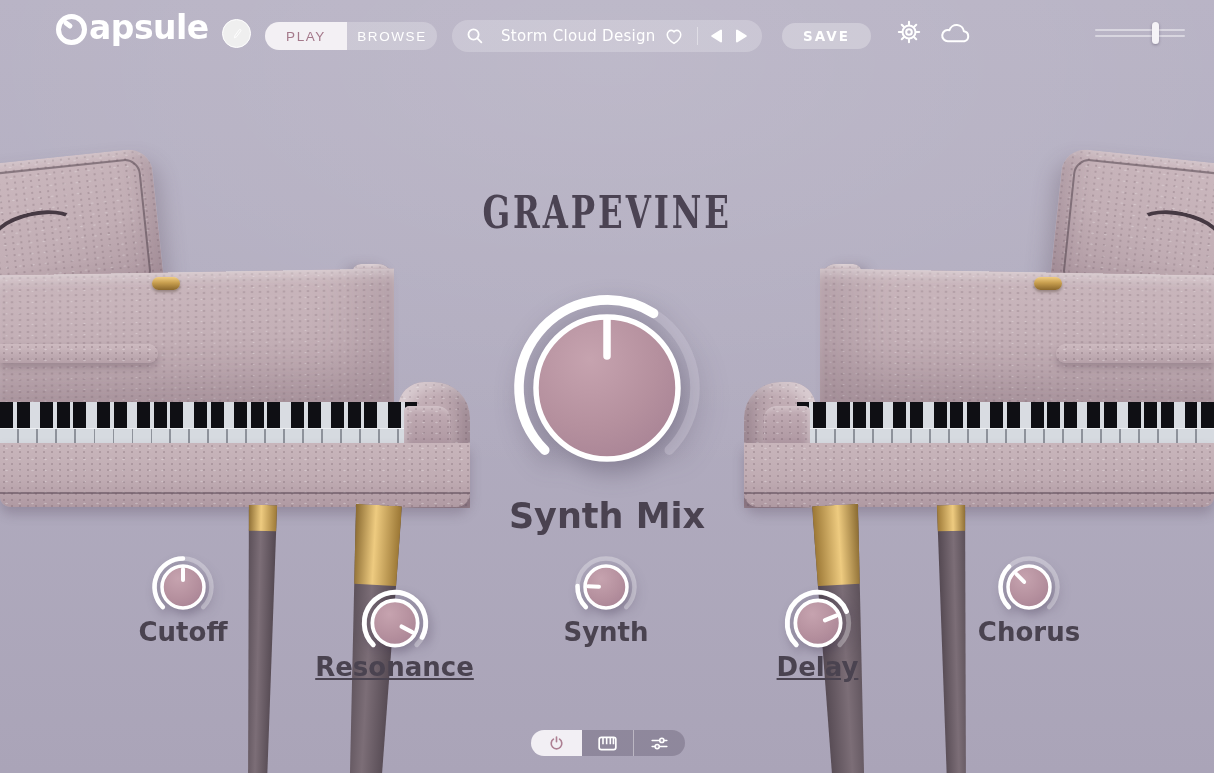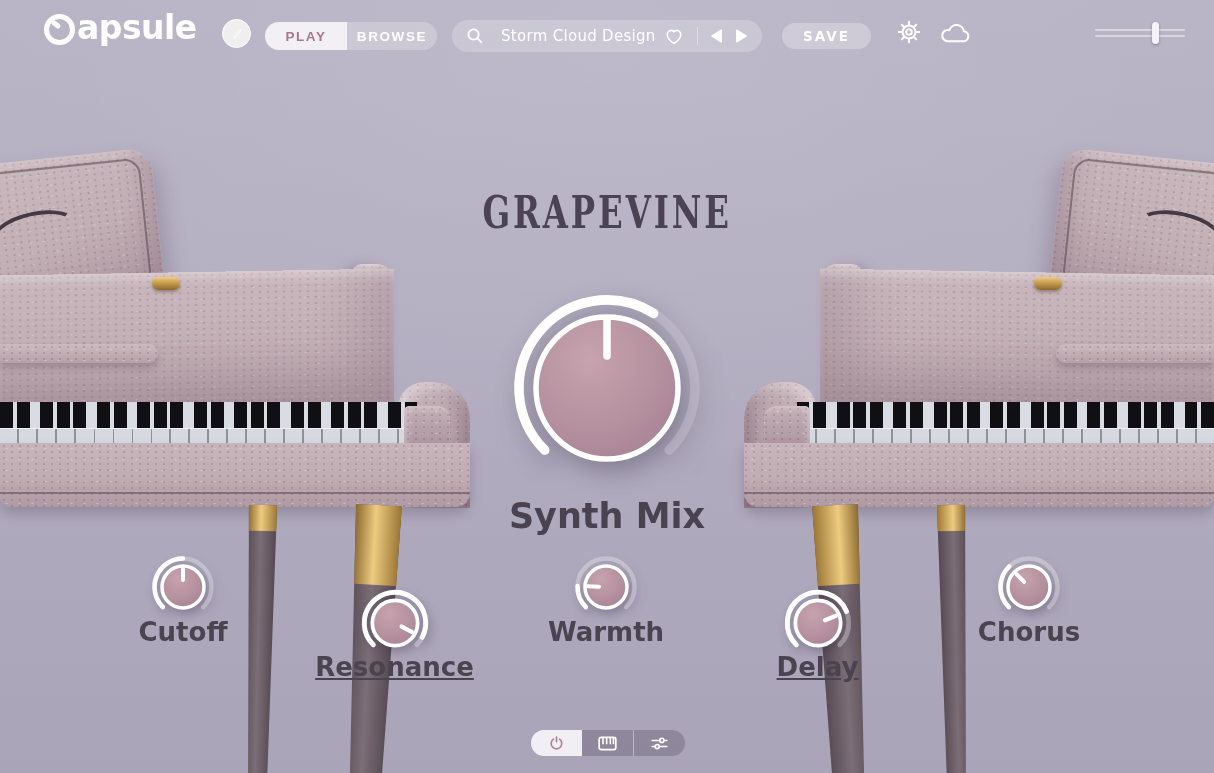--- a/index.html
+++ b/index.html
@@ -63,30 +63,30 @@
       background:linear-gradient(90deg,#554a53 0%,#7c6e77 45%,#4e434c 100%);}
   .leg .cap{position:absolute;left:0;top:0;width:100%;
       background:linear-gradient(90deg,#7f6029 0%,#eecb80 45%,#936f2e 100%);}
   .leg-a{left:247px;width:32px;transform:rotate(1.4deg);clip-path:polygon(6% 0,94% 0,84% 100%,24% 100%);}
   .leg-a .cap{height:26px;}
   .leg-b{left:354px;width:50px;transform:rotate(3.2deg);clip-path:polygon(4% 0,96% 0,86% 100%,22% 100%);}
   .leg-b .cap{height:80px;}
 
   
   .topbar{position:absolute;left:0;top:0;width:100%;height:56px;z-index:30;}
-  .logo{position:absolute;left:44px;top:11px;display:flex;align-items:flex-start;color:#fff;}
+  .logo{position:absolute;left:56px;top:11px;display:flex;align-items:flex-start;color:#fff;}
   .logo-c{width:31px;height:31px;border:5.5px solid #fff;border-radius:50%;position:relative;margin-top:3px;}
   .logo-c::after{content:'';position:absolute;width:10px;height:5px;background:#fff;border-radius:3px;
       left:2px;top:3px;transform:rotate(38deg);}
   .logo-text{font-size:33px;font-weight:700;letter-spacing:-.5px;line-height:1;margin-left:2px;}
   .edit-btn{position:absolute;left:222px;top:19px;width:29px;height:29px;border:1.7px solid #fff;border-radius:50%;
       display:flex;align-items:center;justify-content:center;cursor:pointer;}
   .mode-toggle{position:absolute;left:265px;top:22px;height:28px;display:flex;border-radius:14px;overflow:hidden;}
   .mode-btn{height:100%;display:flex;align-items:center;justify-content:center;
-      font-size:13.5px;font-weight:700;letter-spacing:1.6px;cursor:pointer;border:none;background:none;}
+      font-size:13.5px;font-weight:400;letter-spacing:1.6px;cursor:pointer;border:none;background:none;}
   .mode-btn.active{width:82px;background:#f3f0f4;color:#a5798b;}
   .mode-btn.inactive{width:90px;background:rgba(255,255,255,.24);color:#fff;}
   .preset-bar{position:absolute;left:452px;top:20px;width:310px;height:32px;border-radius:16px;
       background:rgba(255,255,255,.22);display:flex;align-items:center;color:#fff;}
   .preset-name{font-size:15px;letter-spacing:.3px;margin-left:16px;flex:1;cursor:default;}
   .pb-div{width:1px;height:18px;background:rgba(255,255,255,.4);margin:0 6px;}
   .pb-btn{background:none;border:none;padding:0 6px;display:flex;align-items:center;cursor:pointer;}
   .save-btn{position:absolute;left:782px;top:23px;width:89px;height:26px;border-radius:13px;border:none;
       background:rgba(255,255,255,.28);color:#fff;font-size:13.5px;font-weight:700;letter-spacing:2px;cursor:pointer;
       font-family:inherit;}
@@ -280,21 +280,21 @@
   </svg></div>
         <div class="knob-label">Resonance</div>
       </div>
       <div class="knob-item">
         <div class="dial"><svg viewBox="0 0 76 76" width="76" height="76">
     <path d="M 17.85 58.15 A 28.5 28.5 0 1 1 58.15 58.15" fill="none" stroke="rgba(255,255,255,.30)" stroke-width="4.5" stroke-linecap="round"></path>
     <path d="M 17.85 58.15 A 28.5 28.5 0 0 1 9.52 37.01" fill="none" stroke="#ffffff" stroke-width="4.5" stroke-linecap="round"></path>
     <circle cx="38" cy="38" r="21" fill="url(#knobGrad)" stroke="#ffffff" stroke-width="3.5"></circle>
     <line x1="20.01" y1="37.37" x2="31.00" y2="37.76" stroke="#ffffff" stroke-width="4" stroke-linecap="round"></line>
   </svg></div>
-        <div class="knob-label">Warmth</div>
+        <div class="knob-label">Synth</div>
       </div>
       <div class="knob-item low">
         <div class="dial"><svg viewBox="0 0 76 76" width="76" height="76">
     <path d="M 17.85 58.15 A 28.5 28.5 0 1 1 58.15 58.15" fill="none" stroke="rgba(255,255,255,.30)" stroke-width="4.5" stroke-linecap="round"></path>
     <path d="M 17.85 58.15 A 28.5 28.5 0 1 1 64.42 27.32" fill="none" stroke="#ffffff" stroke-width="4.5" stroke-linecap="round"></path>
     <circle cx="38" cy="38" r="21" fill="url(#knobGrad)" stroke="#ffffff" stroke-width="3.5"></circle>
     <line x1="54.69" y1="31.26" x2="44.49" y2="35.38" stroke="#ffffff" stroke-width="4" stroke-linecap="round"></line>
   </svg></div>
         <div class="knob-label">Delay</div>
       </div>

